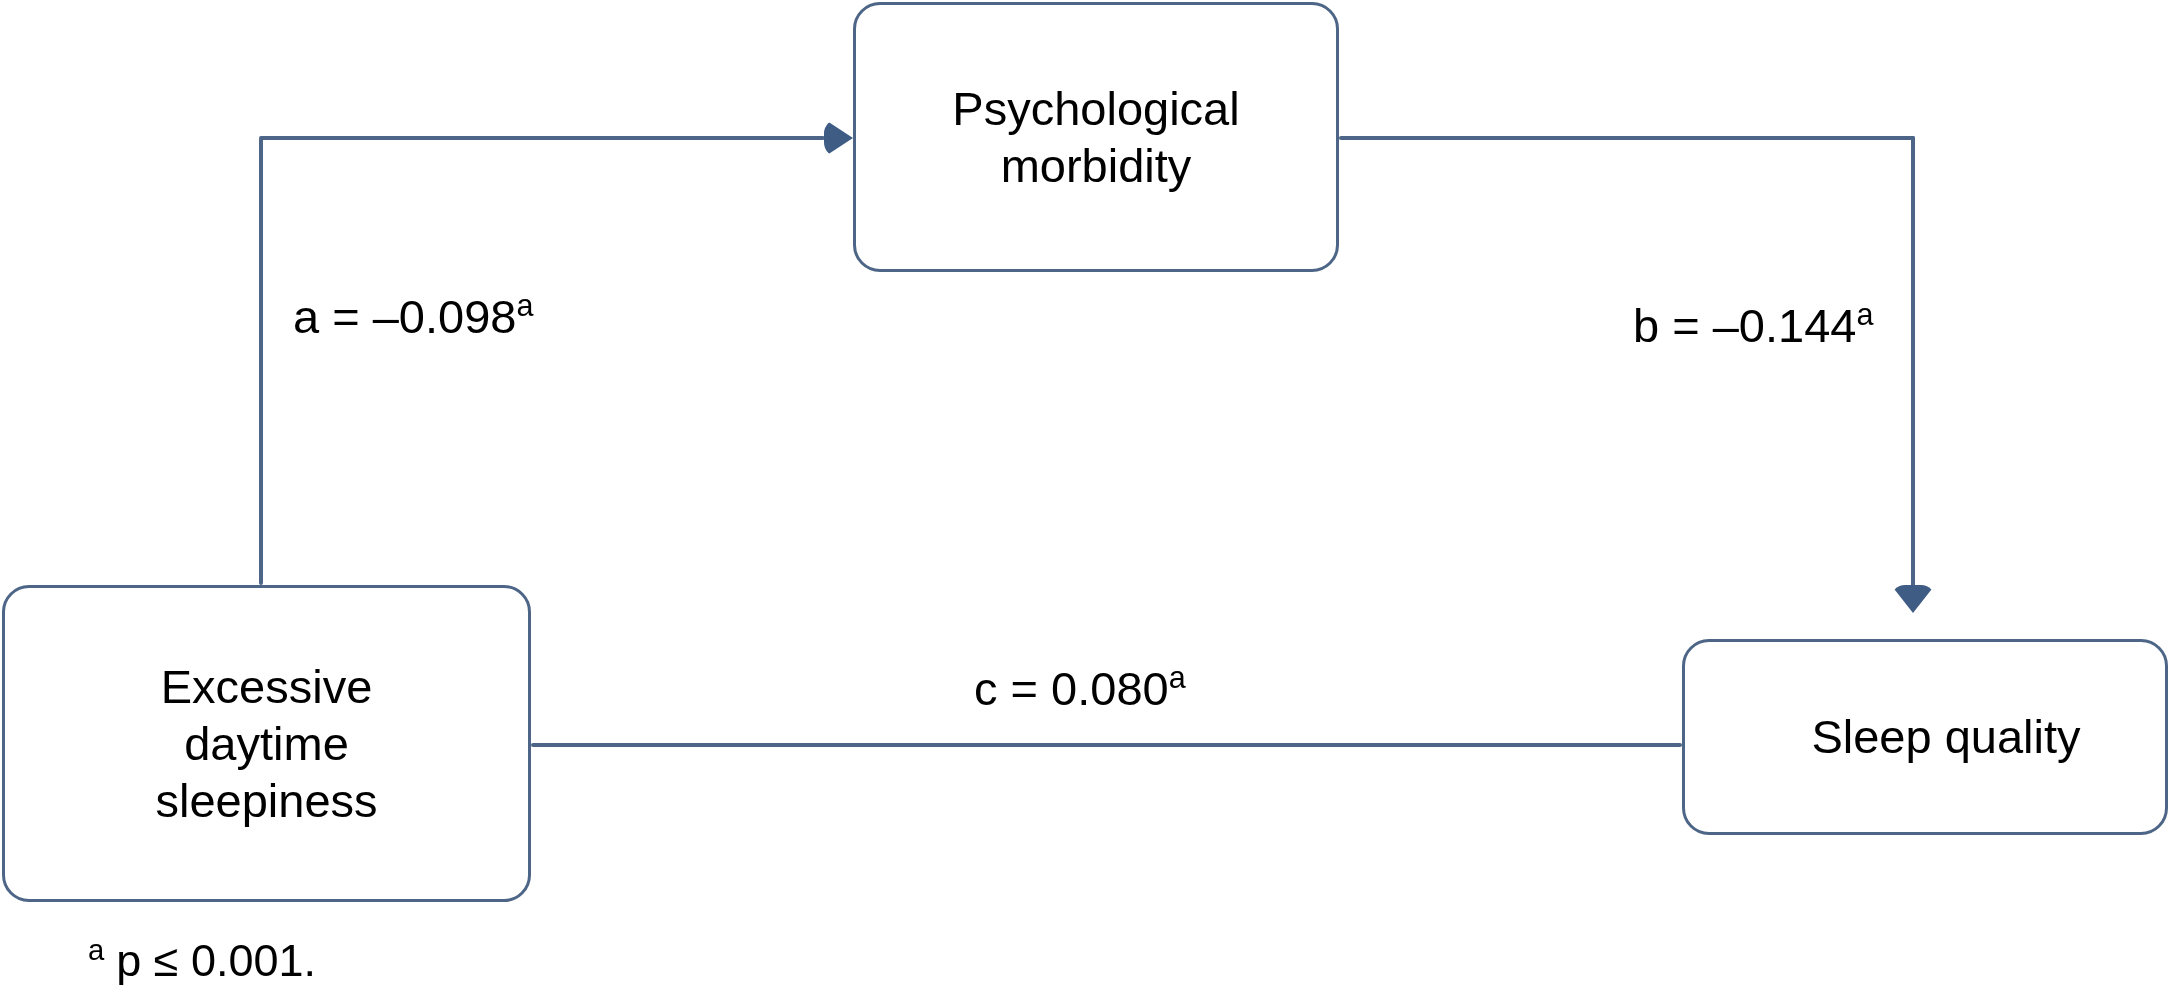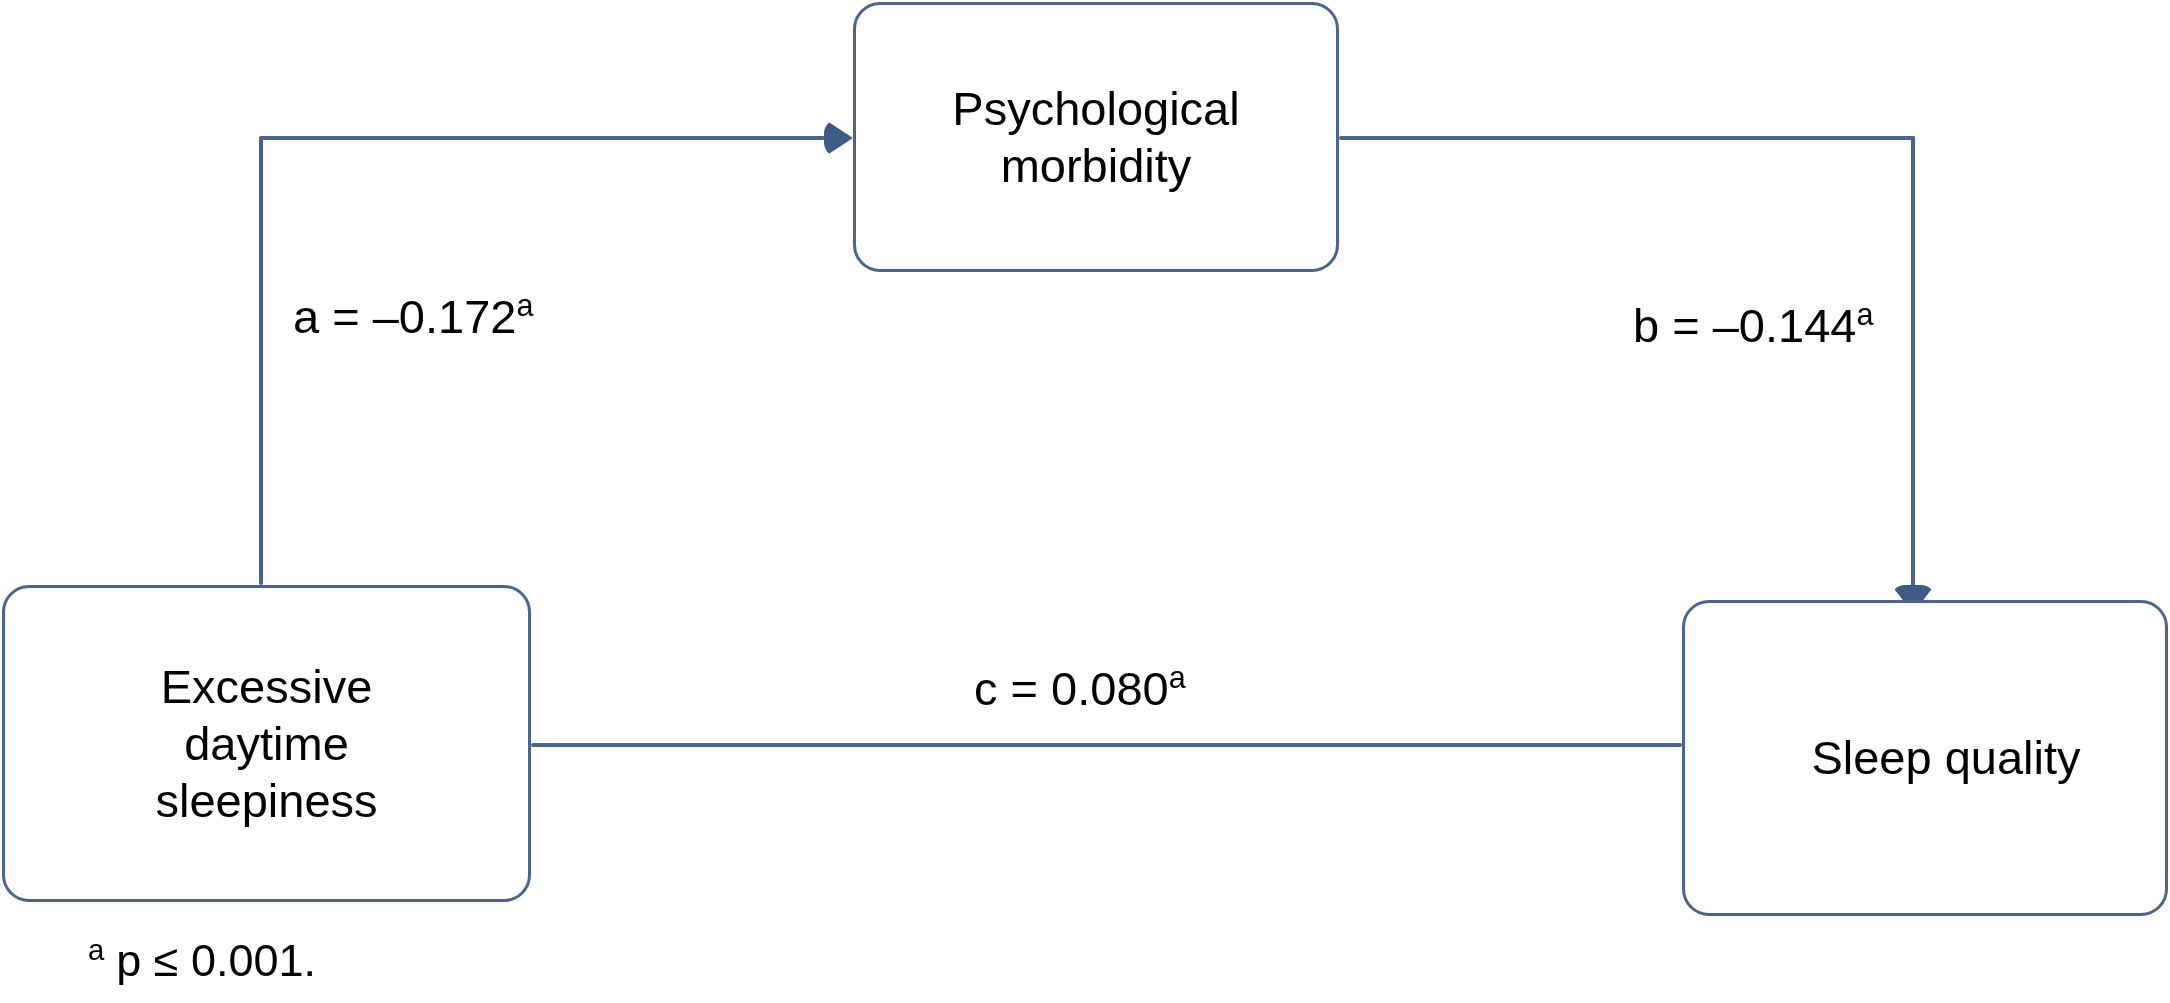--- a/index.html
+++ b/index.html
@@ -29,21 +29,21 @@
     display:flex;
     align-items:center;
     justify-content:center;
     text-align:center;
     font-size:47px;
     line-height:1.22;
     color:var(--text);
   }
   .node-mediator{ left:853px; top:2px;   width:486px; height:270px; }
   .node-exposure{ left:2px;   top:585px; width:529px; height:317px;justify-content:center; }
-  .node-outcome { left:1682px;top:600px; width:486px; height:316px;padding-left:42px; }
+  .node-outcome { left:1682px;top:639px; width:486px; height:196px;padding-left:42px; }
   .node-mediator .node-label{ max-width:470px; }
   .node-exposure .node-label{ max-width:300px; }
 
   
   .edge{
     position:absolute;
     background:var(--stroke);
   }
   .edge-a-v{ left:259px;  top:138px; width:4px;   height:447px; }
   .edge-a-h{ left:259px;  top:136px; width:566px; height:4px;   }
@@ -115,21 +115,21 @@
 
   <div class="node node-exposure">
     <span class="node-label">Excessive daytime sleepiness</span>
   </div>
 
   <div class="node node-outcome">
     <span class="node-label">Sleep quality</span>
   </div>
 
   <div class="path-label label-a">
-    <span>a = –0.172</span><sup>a</sup>
+    <span>a = –0.098</span><sup>a</sup>
   </div>
 
   <div class="path-label label-b">
     <span>b = –0.144</span><sup>a</sup>
   </div>
 
   <div class="path-label label-c">
     <span>c = 0.080</span><sup>a</sup>
   </div>
 

